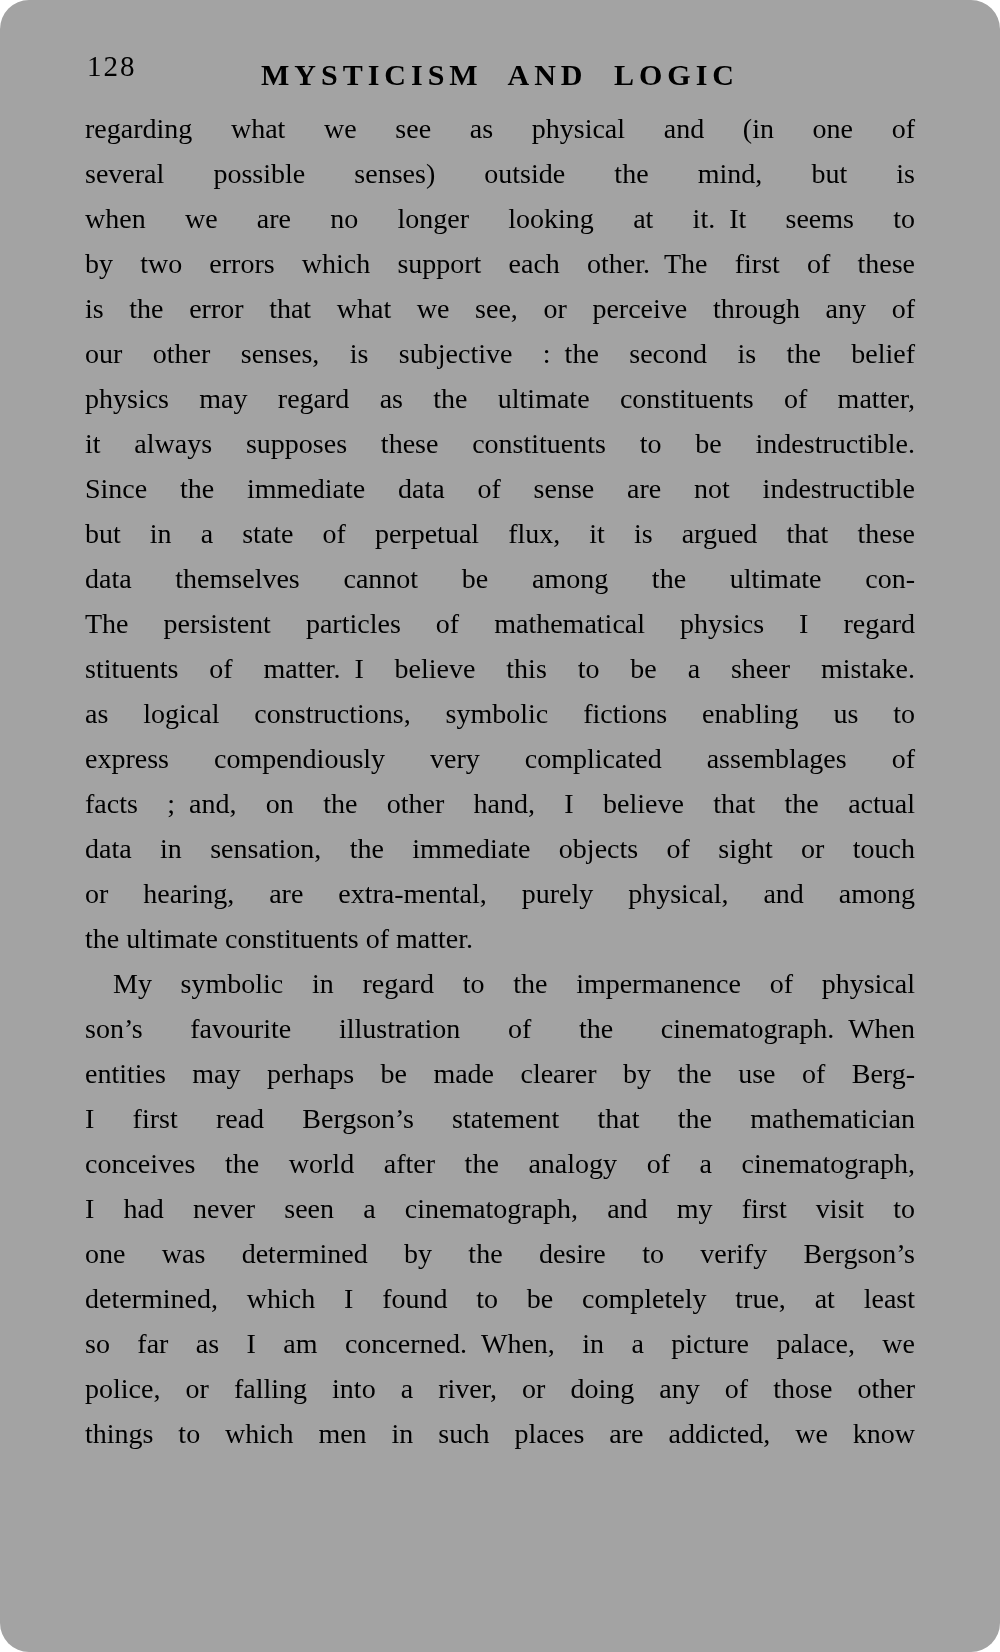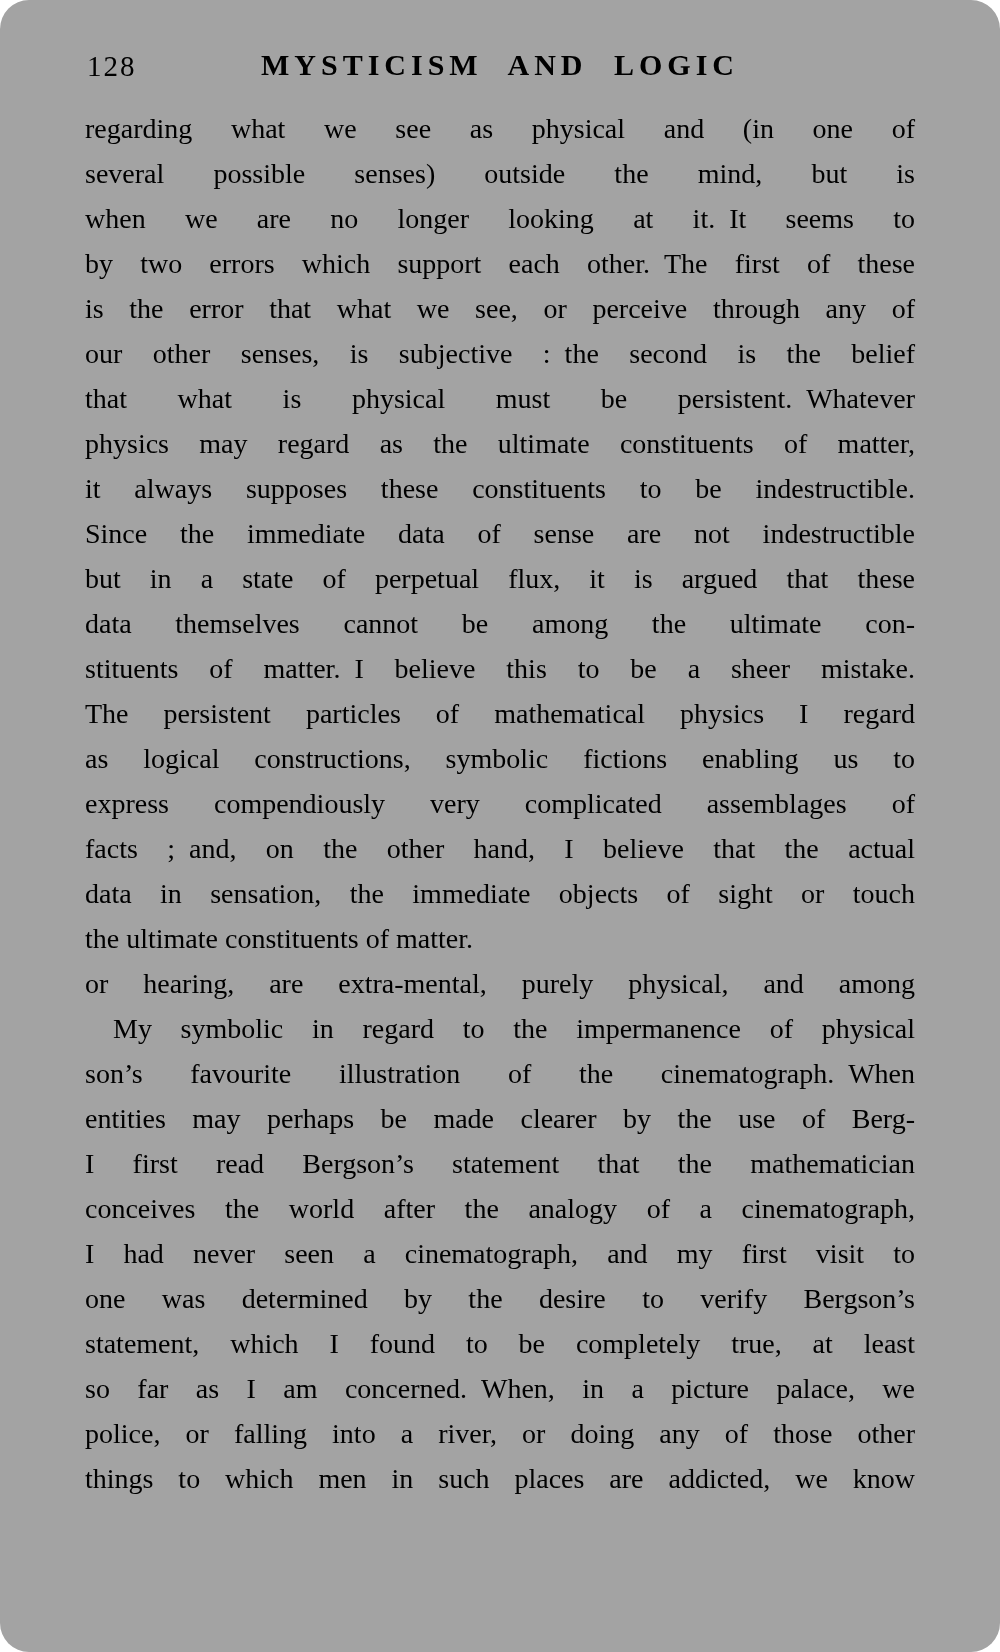--- a/index.html
+++ b/index.html
@@ -30,21 +30,21 @@
     left: 2px;
     top: 6px;
     font-size: 29px;
     letter-spacing: 2px;
     font-variant-numeric: oldstyle-nums;
   }
   .running-title {
     position: absolute;
     left: 0;
     right: 0;
-    top: 4px;
+    top: 14px;
     text-align: center;
     font-size: 30px;
     font-weight: bold;
     letter-spacing: 5px;
     word-spacing: 14px;
   }
   .page-body {
     width: 830px;
   }
   .textline {
@@ -75,44 +75,43 @@
 
   <div class="page-body">
 
     <div class="paragraph">
       <div class="textline">regarding what we see as physical and (in one of</div>
       <div class="textline">several possible senses) outside the mind, but is</div>
       <div class="textline">when we are no longer looking at it. It seems to</div>
       <div class="textline">by two errors which support each other. The first of these</div>
       <div class="textline">is the error that what we see, or perceive through any of</div>
       <div class="textline">our other senses, is subjective : the second is the belief</div>
-      <div class="textline">that what is physical must be persistent. Whatever</div>
       <div class="textline">physics may regard as the ultimate constituents of matter,</div>
       <div class="textline">it always supposes these constituents to be indestructible.</div>
       <div class="textline">Since the immediate data of sense are not indestructible</div>
       <div class="textline">but in a state of perpetual flux, it is argued that these</div>
       <div class="textline">data themselves cannot be among the ultimate con-</div>
+      <div class="textline">The persistent particles of mathematical physics I regard</div>
       <div class="textline">stituents of matter. I believe this to be a sheer mistake.</div>
-      <div class="textline">The persistent particles of mathematical physics I regard</div>
       <div class="textline">as logical constructions, symbolic fictions enabling us to</div>
       <div class="textline">express compendiously very complicated assemblages of</div>
       <div class="textline">facts ; and, on the other hand, I believe that the actual</div>
       <div class="textline">data in sensation, the immediate objects of sight or touch</div>
+      <div class="textline">or hearing, are extra-mental, purely physical, and among</div>
       <div class="textline flush-last">the ultimate constituents of matter.</div>
-      <div class="textline">or hearing, are extra-mental, purely physical, and among</div>
     </div>
 
     <div class="paragraph">
       <div class="textline indented">My symbolic in regard to the impermanence of physical</div>
       <div class="textline">son’s favourite illustration of the cinematograph. When</div>
       <div class="textline">entities may perhaps be made clearer by the use of Berg-</div>
       <div class="textline">I first read Bergson’s statement that the mathematician</div>
       <div class="textline">conceives the world after the analogy of a cinematograph,</div>
       <div class="textline">I had never seen a cinematograph, and my first visit to</div>
       <div class="textline">one was determined by the desire to verify Bergson’s</div>
-      <div class="textline">statement, which I found to be completely true, at least</div>
+      <div class="textline">determined, which I found to be completely true, at least</div>
       <div class="textline">so far as I am concerned. When, in a picture palace, we</div>
       <div class="textline">police, or falling into a river, or doing any of those other</div>
       <div class="textline">things to which men in such places are addicted, we know</div>
     </div>
 
   </div>
 </div>
 
 </body></html>

